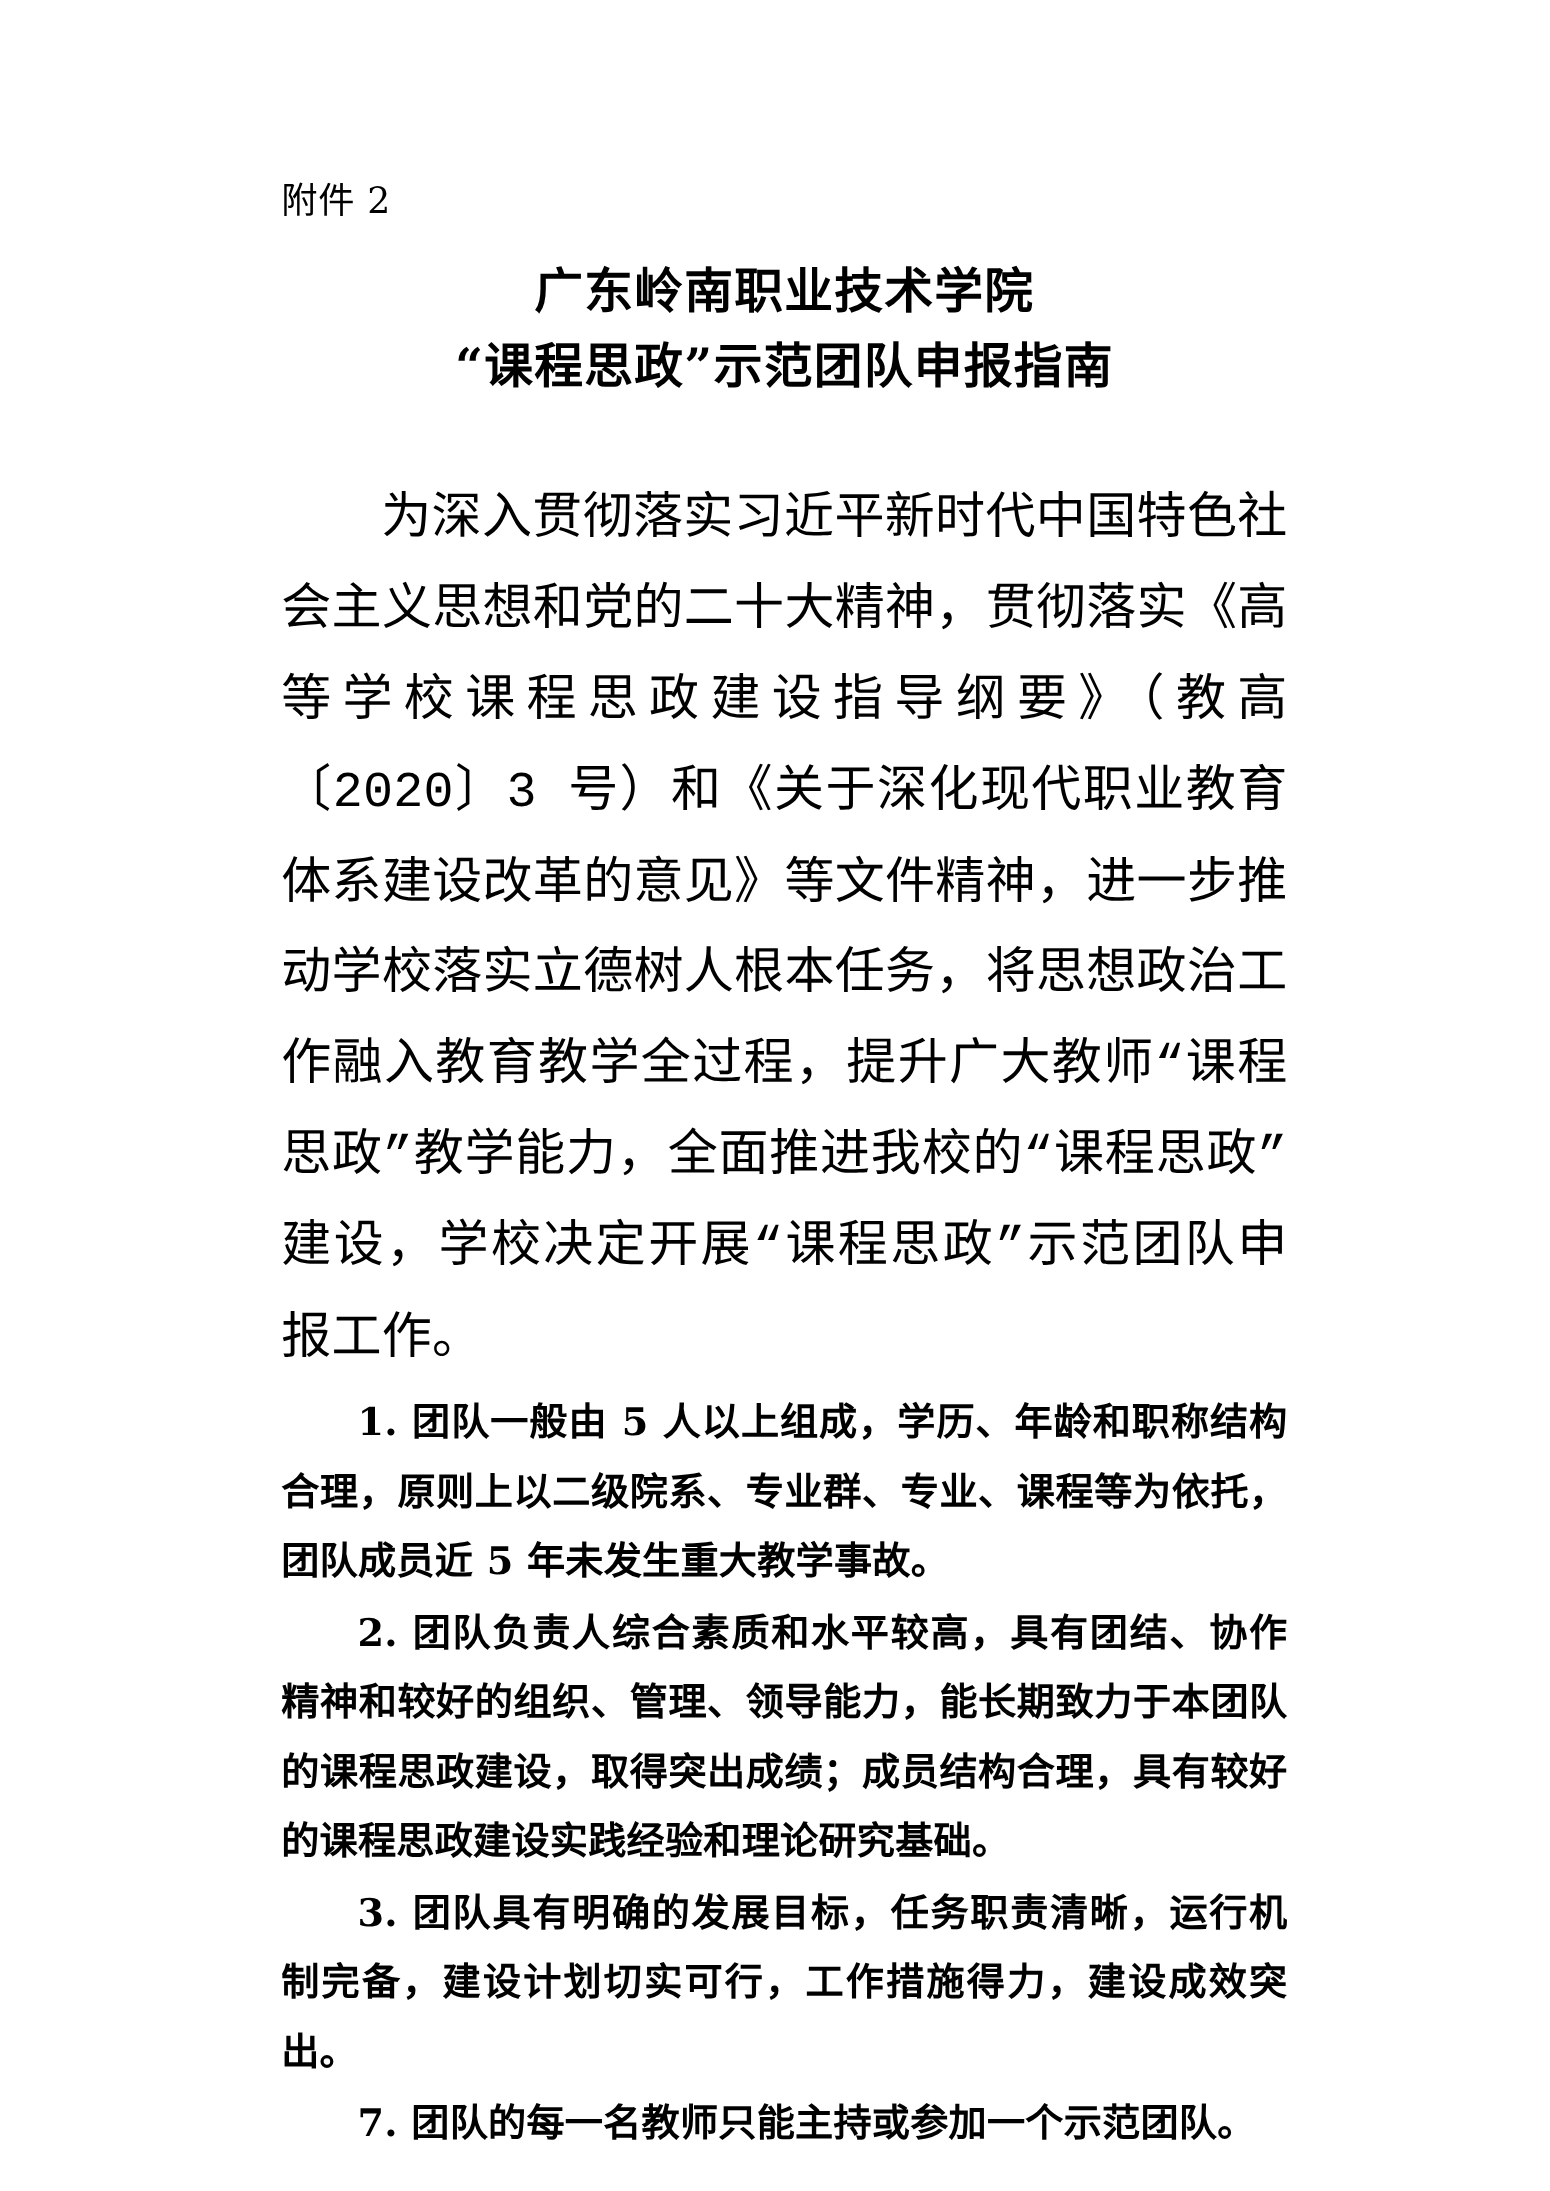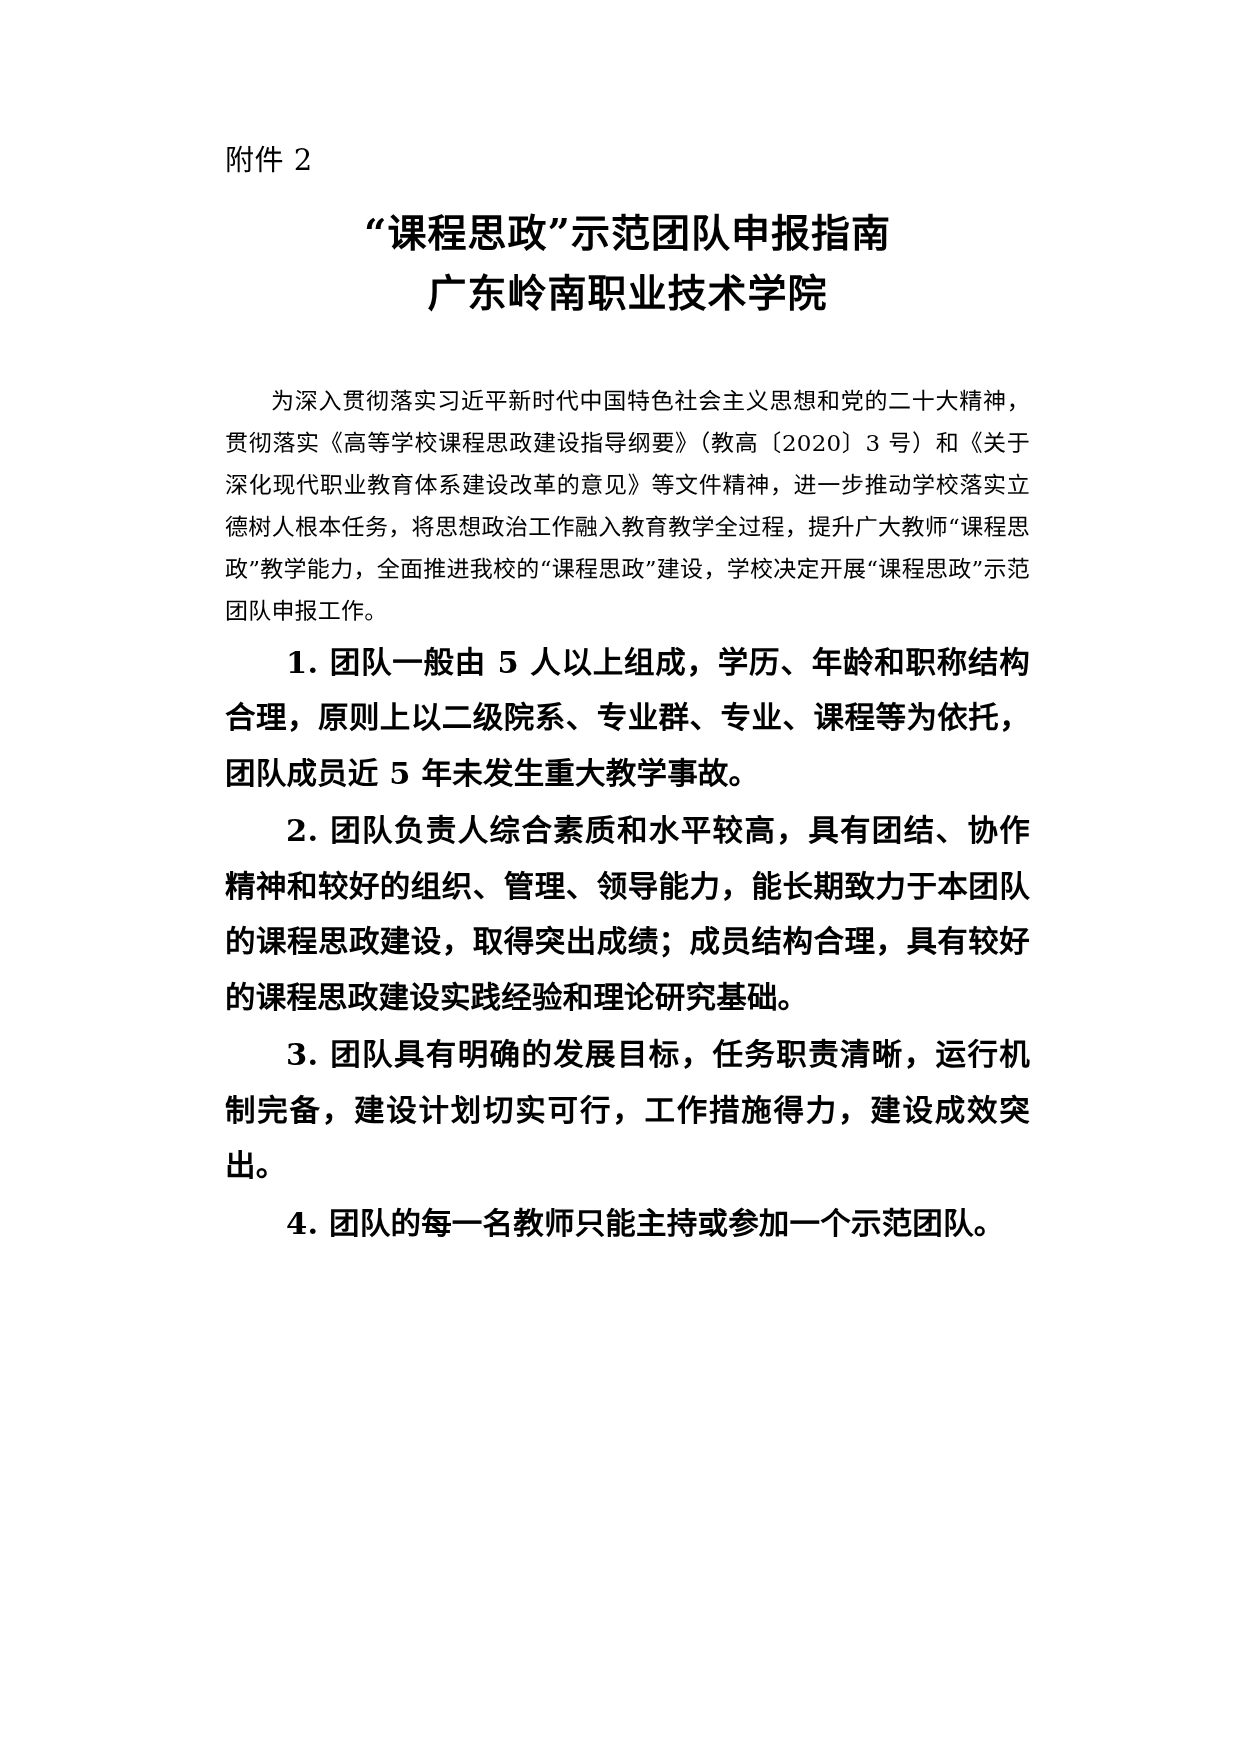--- a/index.html
+++ b/index.html
@@ -34,27 +34,28 @@
     letter-spacing: 1px;
     margin: 14px 0 0 0;
   }
   .doc-title .line {
     display: block;
   }
   .body-block {
     margin-top: 58px;
   }
   p.para {
-    font-size: 23px;
+    font-size: 40px;
     line-height: 1.82;
     margin: 0 0 2px 0;
     text-align: justify;
     text-justify: inter-ideograph;
     text-indent: 2em;
     letter-spacing: 0.2px;
+    font-family: Liberation Mono, monospace;
   }
   p.section-heading {
     font-size: 30.5px;
     font-weight: bold;
     line-height: 1.82;
     margin: 6px 0 2px 0;
     text-indent: 2em;
     letter-spacing: 0.5px;
   }
   p.item {
@@ -69,32 +70,32 @@
   }
 </style>
 </head>
 <body>
 
 <div class="page">
 
   <div class="attachment-label">附件 2</div>
 
   <h1 class="doc-title">
+    <span class="line">广东岭南职业技术学院</span>
     <span class="line">“课程思政”示范团队申报指南</span>
-    <span class="line">广东岭南职业技术学院</span>
   </h1>
 
   <div class="body-block">
 
     <p class="para">为深入贯彻落实习近平新时代中国特色社会主义思想和党的二十大精神，贯彻落实《高等学校课程思政建设指导纲要》（教高〔2020〕3 号）和《关于深化现代职业教育体系建设改革的意见》等文件精神，进一步推动学校落实立德树人根本任务，将思想政治工作融入教育教学全过程，提升广大教师“课程思政”教学能力，全面推进我校的“课程思政”建设，学校决定开展“课程思政”示范团队申报工作。</p>
 
 
     <p class="item">1. 团队一般由 5 人以上组成，学历、年龄和职称结构合理，原则上以二级院系、专业群、专业、课程等为依托，团队成员近 5 年未发生重大教学事故。</p>
 
     <p class="item">2. 团队负责人综合素质和水平较高，具有团结、协作精神和较好的组织、管理、领导能力，能长期致力于本团队的课程思政建设，取得突出成绩；成员结构合理，具有较好的课程思政建设实践经验和理论研究基础。</p>
 
     <p class="item">3. 团队具有明确的发展目标，任务职责清晰，运行机制完备，建设计划切实可行，工作措施得力，建设成效突出。</p>
 
-    <p class="item">4. 团队的每一名教师只能主持或参加一个示范团队。</p>
+    <p class="item">7. 团队的每一名教师只能主持或参加一个示范团队。</p>
 
   </div>
 
 </div>
 
 </body></html>

